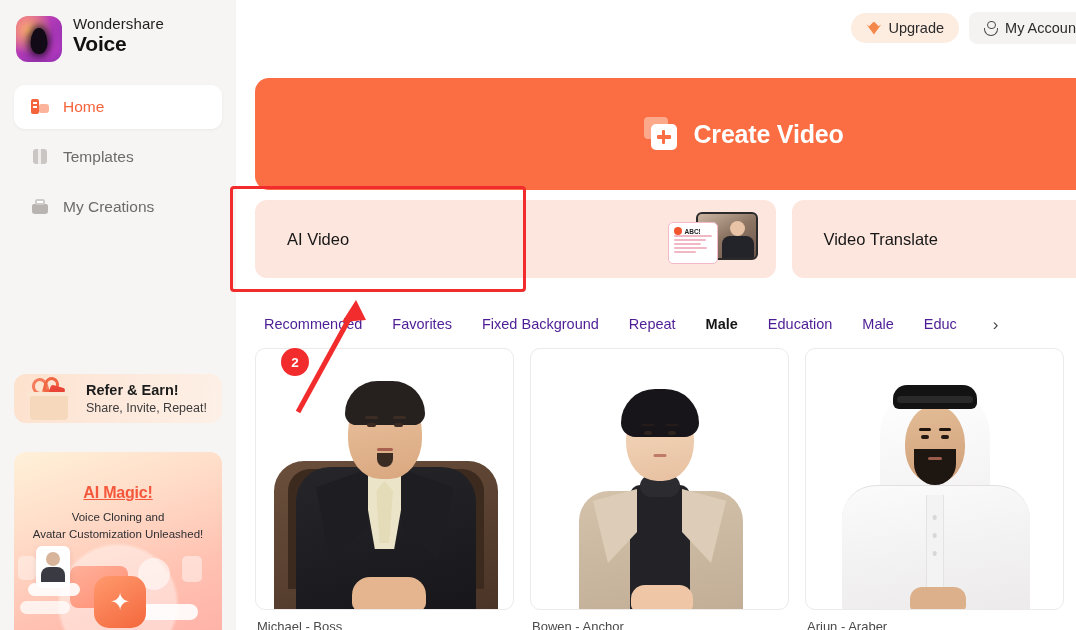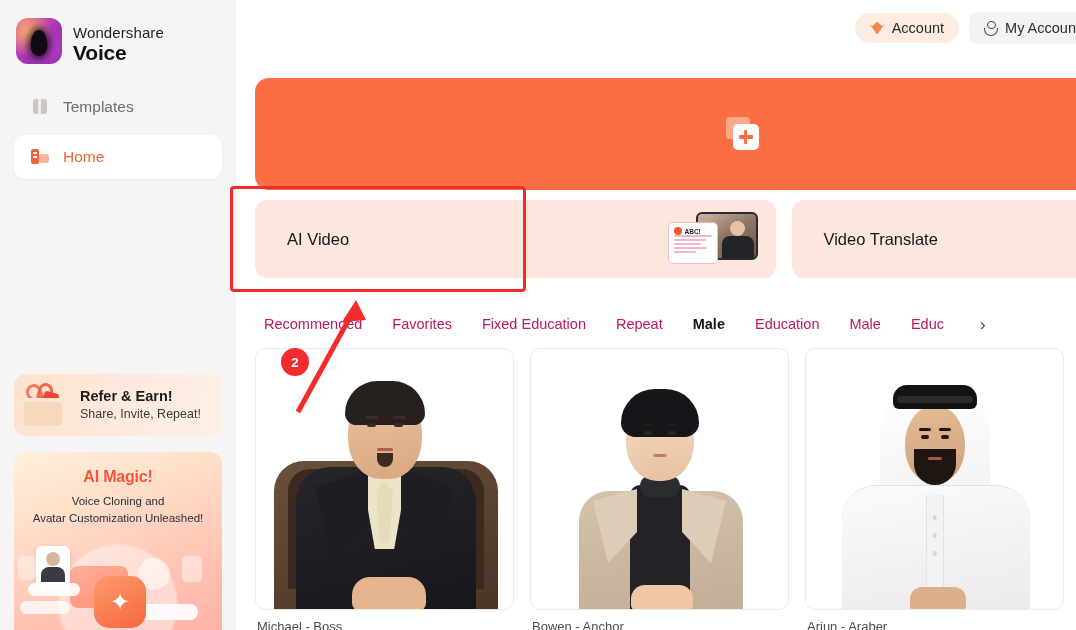--- a/index.html
+++ b/index.html
@@ -12,21 +12,21 @@
   .app { position: relative; width: 1076px; height: 630px; display: flex; }
 
   
   .sidebar {
     width: 236px; height: 630px;
     background: #f7f5f4;
     flex: 0 0 236px;
     position: relative;
     padding: 0 14px;
   }
-  .brand { display: flex; align-items: flex-end; gap: 11px; padding: 16px 0 0 2px; height: 64px; }
+  .brand { display: flex; align-items: flex-start; gap: 11px; padding: 16px 0 0 2px; height: 64px; }
   .brand-logo {
     width: 46px; height: 46px; border-radius: 12px; flex: 0 0 46px;
     background:
       radial-gradient(circle at 28% 32%, #ffb36b 0%, rgba(255,179,107,0) 52%),
       radial-gradient(circle at 72% 70%, #c23cc9 0%, rgba(194,60,201,0) 55%),
       linear-gradient(135deg, #f06292 0%, #b23ab8 45%, #6d2a9e 100%);
     position: relative; overflow: hidden;
   }
   .brand-logo::after {
     content: ""; position: absolute; left: 50%; top: 26%;
@@ -73,22 +73,22 @@
     background:#b8b4b2; border-radius:2px 2px 3px 3px;
   }
   .ic-cre::after {
     content:""; position:absolute; left:5px; top:2px; width:10px; height:6px;
     background:#cfcbc9; border-radius:2px;
   }
   .ic-cre i { position:absolute; left:7px; top:4px; width:6px; height:1.6px; background:#fff; z-index:2; }
 
   
   .refer-card {
-    position: absolute; left: 14px; top: 374px; width: 208px; height: 62px;
-    border-radius: 12px; display: flex; align-items: center; gap: 6px; padding-left: 2px;
+    position: absolute; left: 14px; top: 374px; width: 208px; height: 49px;
+    border-radius: 12px; display: flex; align-items: center; gap: 6px; padding-left: 8px;
     background: linear-gradient(100deg, #fde2cd 0%, #fde9dc 48%, #fdf0e6 100%);
   }
   .gift {
     width: 58px; height: 50px; flex: 0 0 58px; position: relative;
   }
   .gift-box { position:absolute; left:8px; top:22px; width:38px; height:24px; background:#f6d9bd; border-radius:2px 2px 4px 4px; }
   .gift-lid { position:absolute; left:5px; top:18px; width:44px; height:7px; background:#fae6d2; border-radius:3px; }
   .gift-rib1 { position:absolute; left:10px; top:4px; width:16px; height:17px; border:3.5px solid #f47c5c; border-radius:50% 50% 0 50%; transform:rotate(-18deg); }
   .gift-rib2 { position:absolute; left:22px; top:3px; width:15px; height:16px; border:3.5px solid #f16744; border-radius:50% 50% 50% 0; transform:rotate(14deg); }
   .gift-card { position:absolute; left:26px; top:12px; width:15px; height:21px; background:linear-gradient(150deg,#ef4b3c,#d6322a); border-radius:3px; transform:rotate(16deg); }
@@ -98,21 +98,21 @@
   .refer-sub { font-size: 12.5px; color: #3c3c3c; margin-top: 0; }
 
   
   .promo {
     position: absolute; left: 14px; top: 452px; width: 208px; height: 178px;
     border-radius: 12px 12px 0 0; overflow: hidden;
     background: linear-gradient(160deg,#fff1d9 0%,#ffdcc8 35%,#ffc2b2 70%,#ffb3a8 100%);
     text-align: center; padding-top: 14px;
   }
   .promo-h1 { font-size: 16px; font-weight: bold; color: #17171b; letter-spacing: -.2px; }
-  .promo-h2 { font-size: 16px; font-weight: bold; color: #f4573c; margin-top: 2px; letter-spacing: -.2px; }
+  .promo-h2 { font-size: 16px; font-weight: bold; color: #f4573c; margin-top: 18px; letter-spacing: -.2px; text-decoration: underline; }
   .promo-sub { font-size: 11.5px; color: #2e2e32; margin-top: 7px; line-height: 1.45; }
   .promo-art { position:absolute; left:0; bottom:0; width:208px; height:96px; }
   .pa-ring { position:absolute; left:34px; bottom:-44px; width:140px; height:140px; border-radius:50%;
              background: radial-gradient(circle, rgba(255,255,255,.42) 0 58%, rgba(255,255,255,0) 62%);}
   .pa-card { position:absolute; left:56px; bottom:22px; width:58px; height:42px; border-radius:8px;
              background: linear-gradient(150deg,#ffb09a,#ff8e73); }
   .pa-star { position:absolute; left:80px; bottom:2px; width:52px; height:52px; border-radius:15px;
              background: linear-gradient(150deg,#ff9a6e,#f4673c); display:flex; align-items:center; justify-content:center;
              color:#fff; font-size:24px; }
   .pa-av { position:absolute; left:22px; bottom:42px; width:34px; height:42px; border-radius:6px; background:#fff;
@@ -203,21 +203,21 @@
           background:linear-gradient(160deg,#f2cdbb,#d79c87); border:2.4px solid #e0477f; }
   .t2-cap { position:absolute; left:4px; bottom:3px; width:40px; height:12px; border-radius:2px; background:#5a1414; }
   .t2-cap::before { content:""; position:absolute; left:4px; top:4px; width:32px; height:4px;
                     background:repeating-linear-gradient(90deg,#f26a5c 0 2px,transparent 2px 4px); }
   .t2-pink { position:absolute; right:56px; top:0; width:12px; height:12px; border-radius:3px; background:#f79bb0;}
   .t2-circ { position:absolute; right:68px; top:14px; width:13px; height:13px; border-radius:50%; background:#fbc3b5;}
 
   
   .tabs-row { position:absolute; left:19px; top:300px; width:1057px; height:48px; display:flex; align-items:center; }
   .tabs { display:flex; align-items:center; gap:30px; padding-left:9px; }
-  .tab { font-size:14.5px; color:#be185d; cursor:pointer; white-space:nowrap; }
+  .tab { font-size:14.5px; color:#4c1d95; cursor:pointer; white-space:nowrap; }
   .tab.active { color:#161616; font-weight:bold; }
   .tab.clipped { max-width:33px; overflow:hidden; }
   .tabs-next { margin-left:6px; font-size:17px; color:#4a4a4a; cursor:pointer; line-height:1; }
 
   
   .grid { position:absolute; left:19px; top:348px; width:1057px; display:flex; gap:16px; }
   .av-card { width:259px; }
   .av-thumb {
     width:259px; height:262px; background:#fff; border:1px solid #eceaea; border-radius:10px;
     position:relative; overflow:hidden; cursor:pointer;
@@ -327,29 +327,35 @@
   <aside class="sidebar">
     <div class="brand">
       <div class="brand-logo"></div>
       <div class="brand-text">
         <div class="brand-top">Wondershare</div>
         <div class="brand-bottom">Voice</div>
       </div>
     </div>
 
     <nav class="nav">
-      <div class="nav-item">
-        <span class="nav-ic ic-tpl"></span>
-        <span>Templates</span>
-      </div>
       <div class="nav-item active">
         <span class="nav-ic ic-home">
             <i></i>
           </span>
         <span>Home</span>
+      </div>
+      <div class="nav-item">
+        <span class="nav-ic ic-tpl"></span>
+        <span>Templates</span>
+      </div>
+      <div class="nav-item">
+        <span class="nav-ic ic-cre">
+            <i></i>
+          </span>
+        <span>My Creations</span>
       </div>
     </nav>
 
     <div class="refer-card">
       <div class="gift">
         <div class="gift-rib1"></div>
           <div class="gift-rib2"></div>
         <div class="gift-card"></div>
           <div class="gift-coin"></div>
         <div class="gift-lid"></div>
@@ -380,33 +386,34 @@
         <div class="pa-star">✦</div>
       </div>
     </div>
   </aside>
 
   <main class="main">
 
     <div class="topbar">
       <div class="btn-upgrade">
         <span class="crown"></span>
-        <span>Account</span>
+        <span>Upgrade</span>
       </div>
       <div class="btn-account">
         <span class="person"></span>
         <span>My Account</span>
       </div>
     </div>
 
     <div class="banner">
       <div class="banner-inner">
         <span class="film">
             <span class="film-fg"></span>
           </span>
+        <span class="banner-txt">Create Video</span>
       </div>
     </div>
 
     <div class="features">
 
       <div class="feature">
         <span class="feature-label">AI Video</span>
         <span class="thumb">
           <span class="t1-photo"></span>
           <span class="t1-note">
@@ -423,21 +430,21 @@
       <div class="feature">
         <span class="feature-label">Video Translate</span>
 
       </div>
     </div>
 
     <div class="tabs-row">
       <div class="tabs">
         <span class="tab">Recommended</span>
         <span class="tab">Favorites</span>
-        <span class="tab">Fixed Education</span>
+        <span class="tab">Fixed Background</span>
         <span class="tab">Repeat</span>
         <span class="tab active">Male</span>
         <span class="tab">Education</span>
         <span class="tab">Male</span>
         <span class="tab clipped">Education</span>
         <span class="tabs-next">›</span>
       </div>
 
     </div>
 

